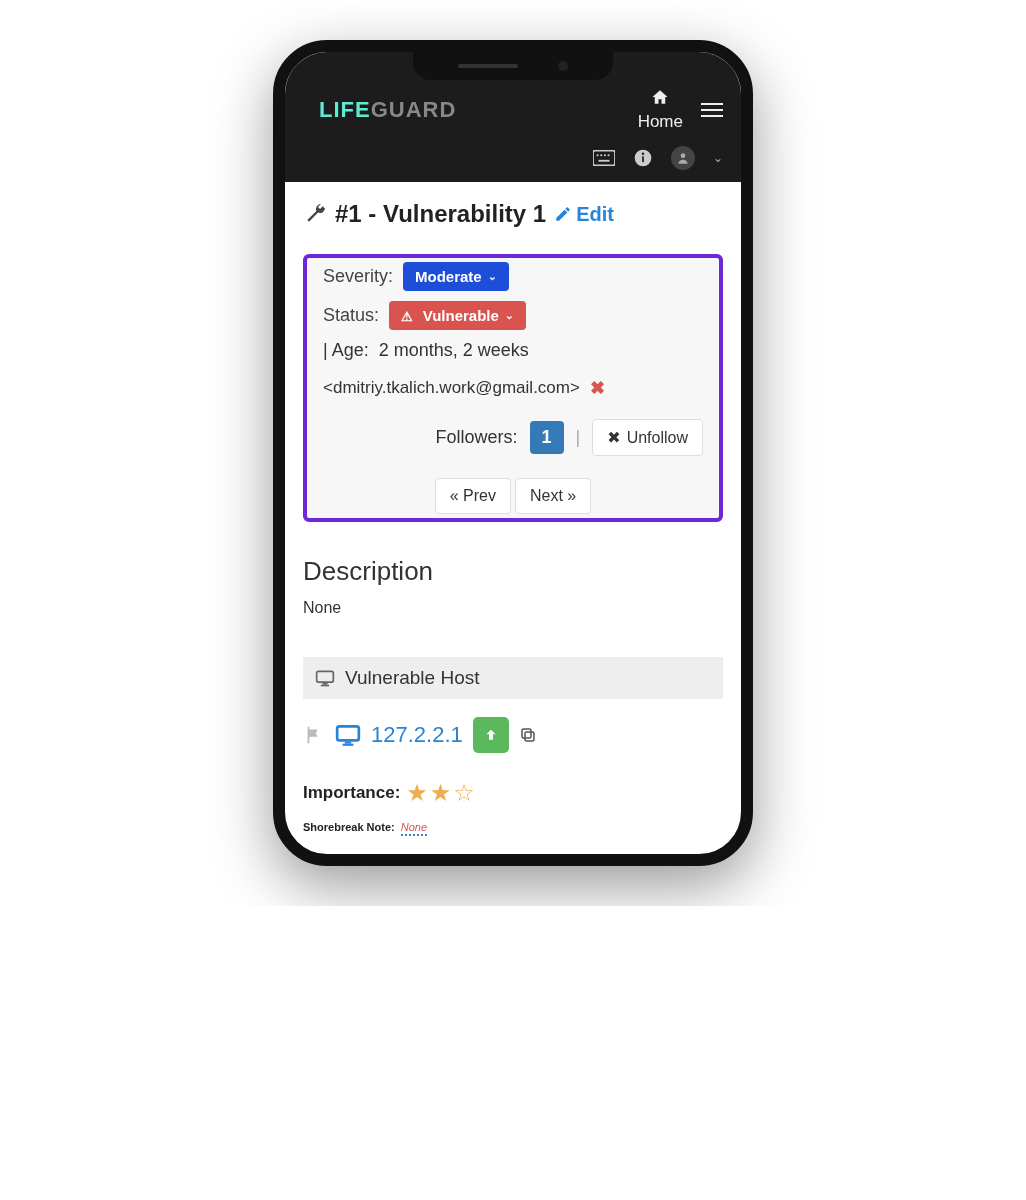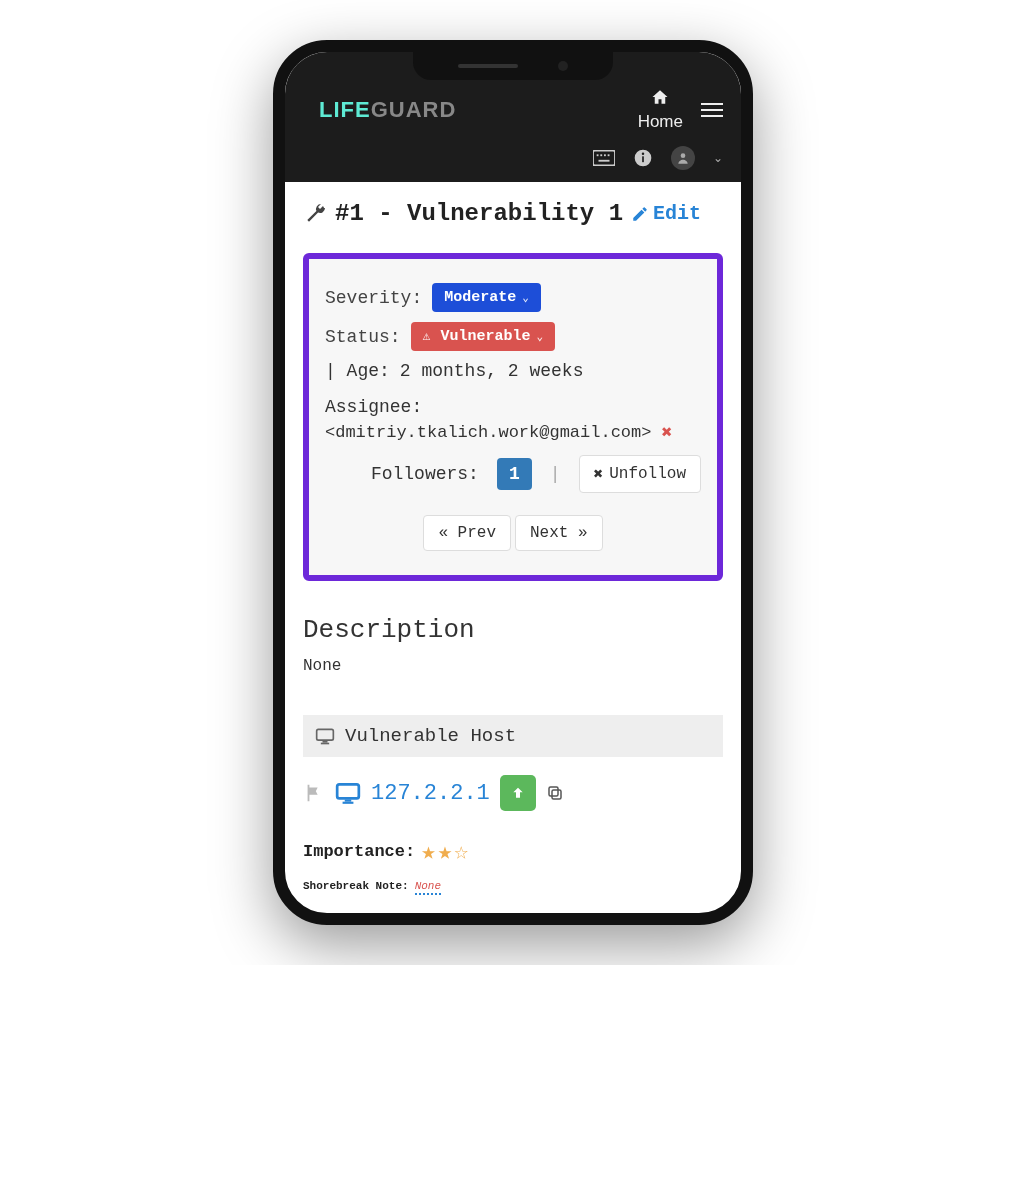--- a/index.html
+++ b/index.html
@@ -57,34 +57,34 @@
   .hdr-row2 {
     display:flex; justify-content:flex-end; align-items:center;
     gap:18px; margin-top:14px; color:#ccc; font-size:18px;
   }
   .avatar-mini {
     width:24px; height:24px; border-radius:50%;
     background:#444; display:inline-flex; align-items:center; justify-content:center;
   }
   .caret-down { font-size:12px; color:#aaa;}
   
-  .content { padding: 18px; color:#222;font-family:Liberation Mono, monospace; }
+  .content { padding: 18px; color:#222; }
   .title-row {
     display:flex; align-items:center; gap:8px;
     font-size: 24px; font-weight: 800;
     color:#222;
     flex-wrap:wrap;
   }
   .title-row .wrench { color:#555; }
   .edit-link { color:#2884d6; font-weight:700; font-size:20px; display:flex; align-items:center; gap:4px;}
   .panel {
     background:#f7f7f7;
-    border:6px solid #6d28d9;
+    border:4px solid #6d28d9;
     border-radius:6px;
-    padding:24px 16px;
+    padding:4px 16px;
     margin-top:26px;
     font-size:18px;
     color:#333;
   }
   .line { margin-bottom:10px; display:flex; align-items:center; gap:10px; flex-wrap:wrap;}
   .label { color:#444; }
   .badge {
     display:inline-flex; align-items:center; gap:6px;
     padding:6px 12px; border-radius:4px; color:#fff;
     font-size:15px; font-weight:600;
@@ -97,21 +97,21 @@
   .assignee-row { display:flex; align-items:center; gap:10px; margin-top:4px;}
   .avatar {
     width:30px; height:30px; border-radius:50%;
     background:#222; display:flex; align-items:center; justify-content:center;
     color:#ddd; font-size:14px;
   }
   .email { color:#333; font-size:17px; }
   .remove-x { color:#d9534f; font-weight:900; font-size:18px; cursor:pointer;}
   .followers-row {
     display:flex; justify-content:flex-end; align-items:center;
-    gap:18px; margin-top:12px; font-size:18px;
+    gap:12px; margin-top:20px; font-size:18px;
   }
   .count-badge {
     background:#337ab7; color:#fff; padding:6px 12px; border-radius:4px;
     font-weight:600;
   }
   .divider { color:#aaa; }
   .btn {
     border:1px solid #ddd; background:#fff; padding:8px 14px;
     border-radius:4px; font-size:16px; display:inline-flex; align-items:center; gap:6px;
     cursor:pointer;
@@ -244,21 +244,20 @@
           <span>Vulnerable</span>
           <span class="caret">⌄</span>
         </span>
       </div>
       <div class="line">
         <span>| Age:</span>
         <span>2 months, 2 weeks</span>
       </div>
 
       <div class="assignee">
-        <div>Assignee:</div>
         <div class="assignee-row">
           <span class="email">&lt;dmitriy.tkalich.work@gmail.com&gt;</span>
           <span class="remove-x">✖</span>
         </div>
       </div>
 
       <div class="followers-row">
         <span>Followers:</span>
         <span class="count-badge">1</span>
         <span class="divider">|</span>

